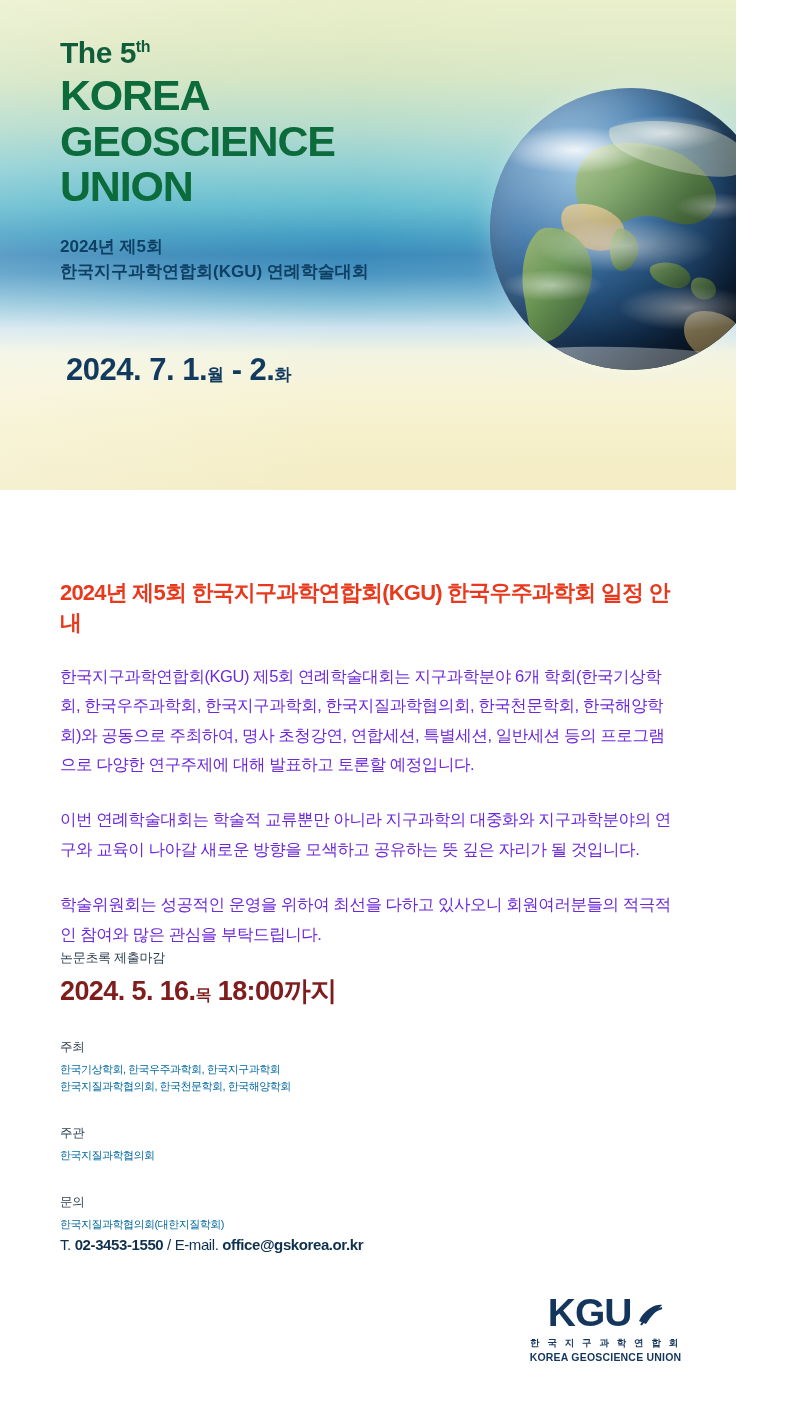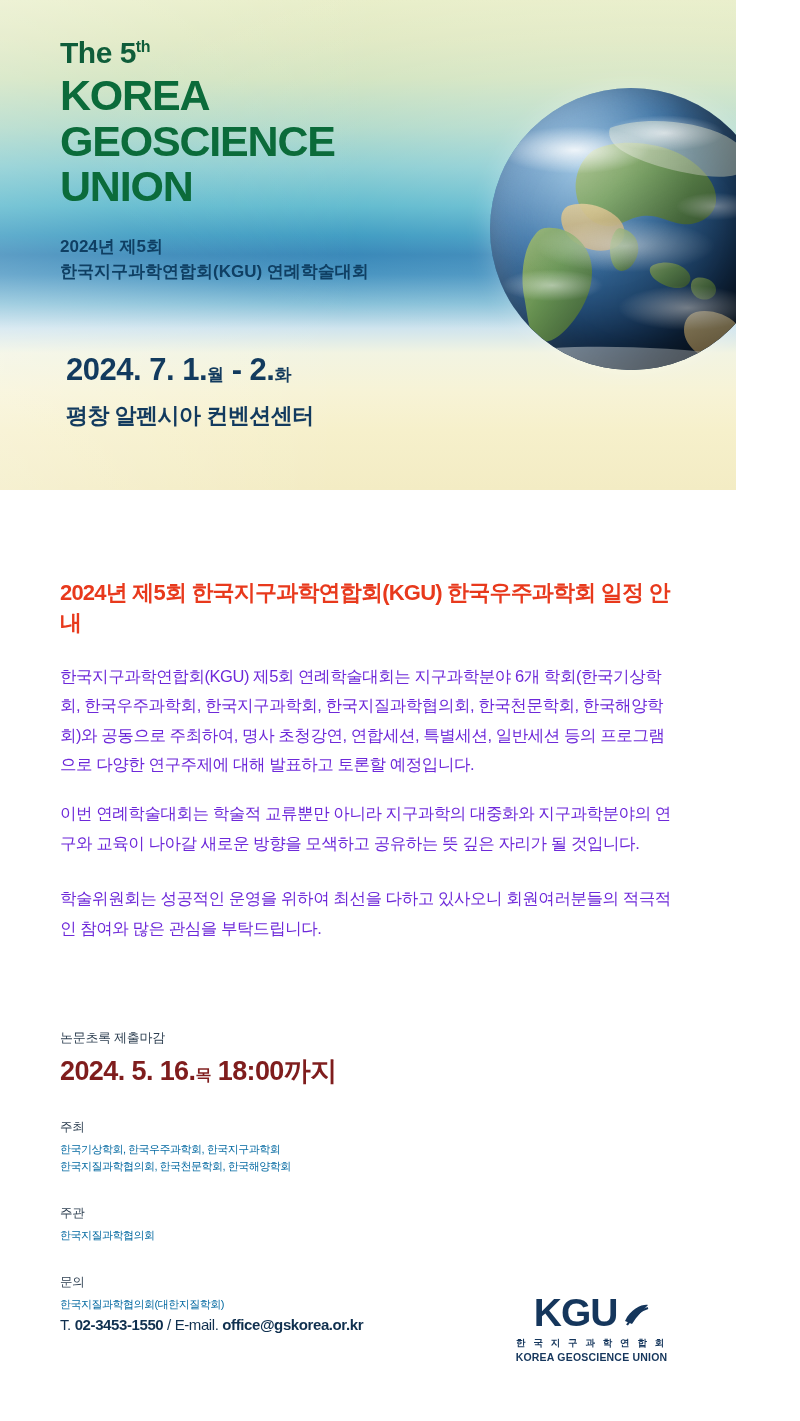--- a/index.html
+++ b/index.html
@@ -175,25 +175,25 @@
     color: #e8391c;
     letter-spacing: -0.8px;
   }
   .para {
     margin-top: 24px;
     font-size: 16.5px;
     line-height: 1.78;
     color: #6d28d9;
     letter-spacing: -0.45px;
   }
-  .para.p2 { margin-top: 20px; }
+  .para.p2 { margin-top: 26px; }
   .para.p3 { margin-top: 26px; }
 
   
-  .deadline-block { margin-top: 86px; }
+  .deadline-block { }
   .small-label {
     font-size: 13px;
     color: #2c3e50;
     letter-spacing: -0.3px;
     margin-bottom: 6px;
   }
   .deadline-line {
     font-size: 27px;
     font-weight: bold;
     color: #7f1d1d;
@@ -220,21 +220,21 @@
     font-size: 15px;
     color: #10304f;
     margin-top: 3px;
     letter-spacing: -0.4px;
   }
   .info-contact b { font-weight: bold; }
 
   
   .kgu-logo {
     position: absolute;
-    right: 57px;
+    right: 43px;
     bottom: 58px;
     text-align: center;
     width: 175px;
   }
   .kgu-mark {
     font-size: 39px;
     font-weight: bold;
     color: #15365c;
     letter-spacing: -1px;
     line-height: 1;
@@ -328,21 +328,20 @@
         <div>2024년 제5회</div>
         <div>한국지구과학연합회(KGU) 연례학술대회</div>
       </div>
     </div>
 
     <div class="datebox">
       <div class="dateline">
         <span>2024. 7. 1.</span><span class="small">월</span>
         <span>- 2.</span><span class="small">화</span>
       </div>
-      <div class="venue">평창 알펜시아 컨벤션센터</div>
     </div>
   </div>
 
   <div class="content">
     <div class="section-title">2024년 제5회 한국지구과학연합회(KGU) 한국우주과학회 일정 안내</div>
     <div class="para p1">한국지구과학연합회(KGU) 제5회 연례학술대회는 지구과학분야 6개 학회(한국기상학회, 한국우주과학회, 한국지구과학회, 한국지질과학협의회, 한국천문학회, 한국해양학회)와 공동으로 주최하여, 명사 초청강연, 연합세션, 특별세션, 일반세션 등의 프로그램으로 다양한 연구주제에 대해 발표하고 토론할 예정입니다.</div>
     <div class="para p2">이번 연례학술대회는 학술적 교류뿐만 아니라 지구과학의 대중화와 지구과학분야의 연구와 교육이 나아갈 새로운 방향을 모색하고 공유하는 뜻 깊은 자리가 될 것입니다.</div>
     <div class="para p3">학술위원회는 성공적인 운영을 위하여 최선을 다하고 있사오니 회원여러분들의 적극적인 참여와 많은 관심을 부탁드립니다.</div>
 
     <div class="deadline-block">

